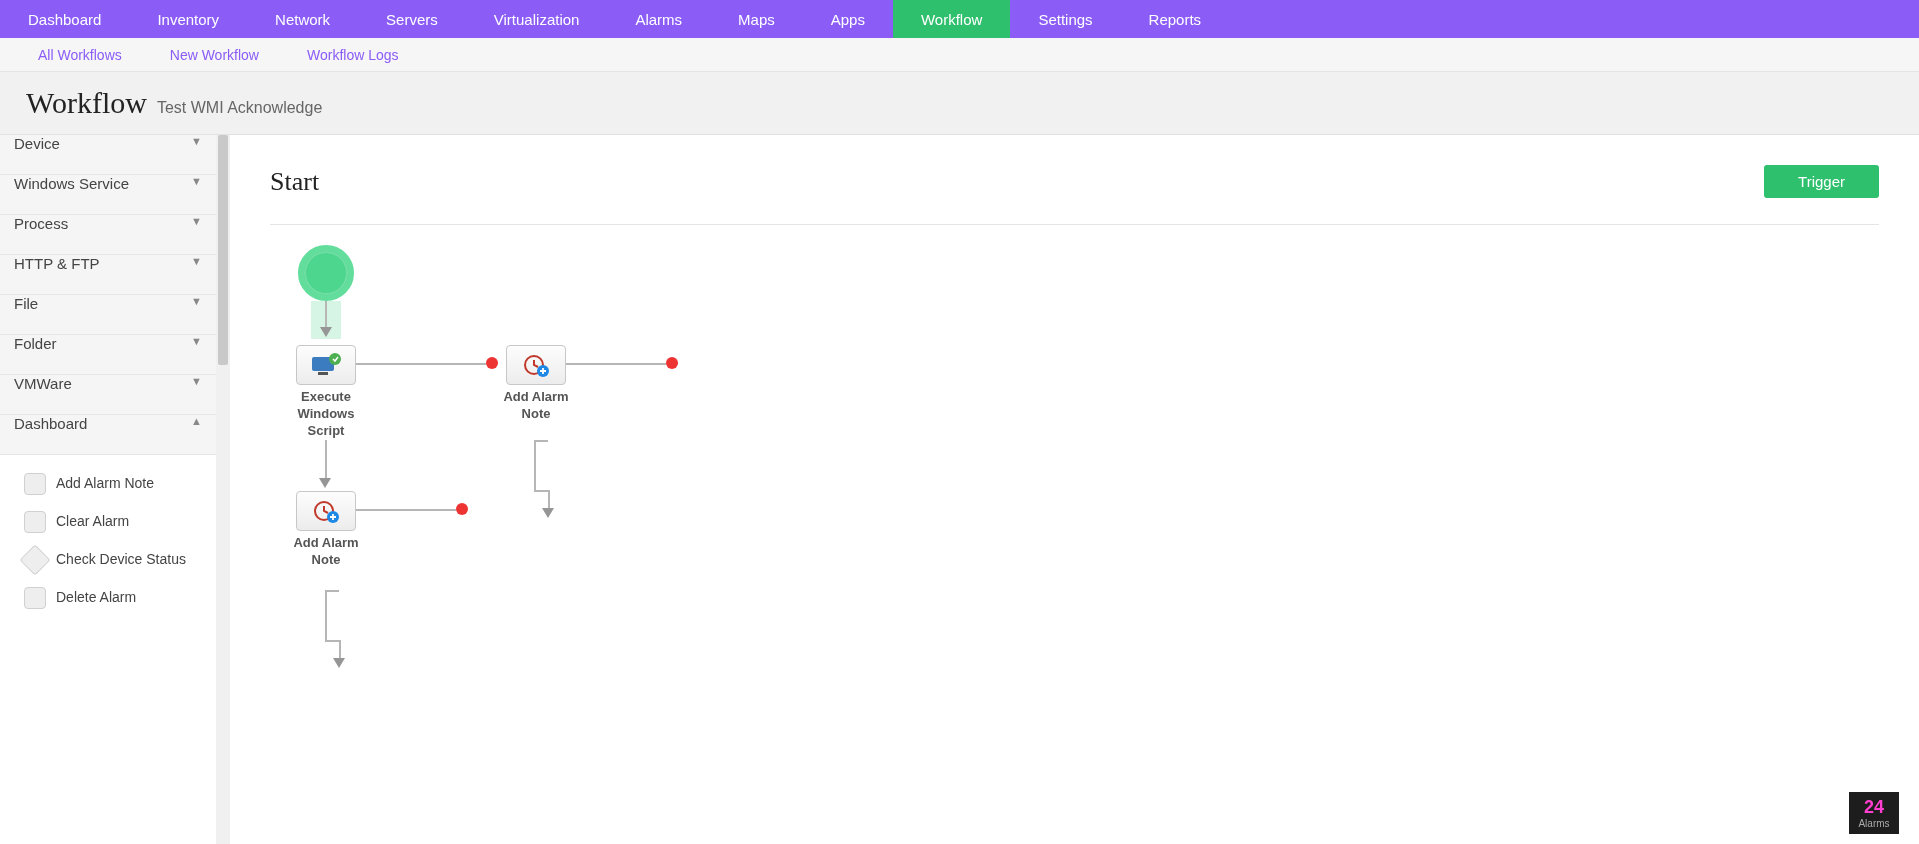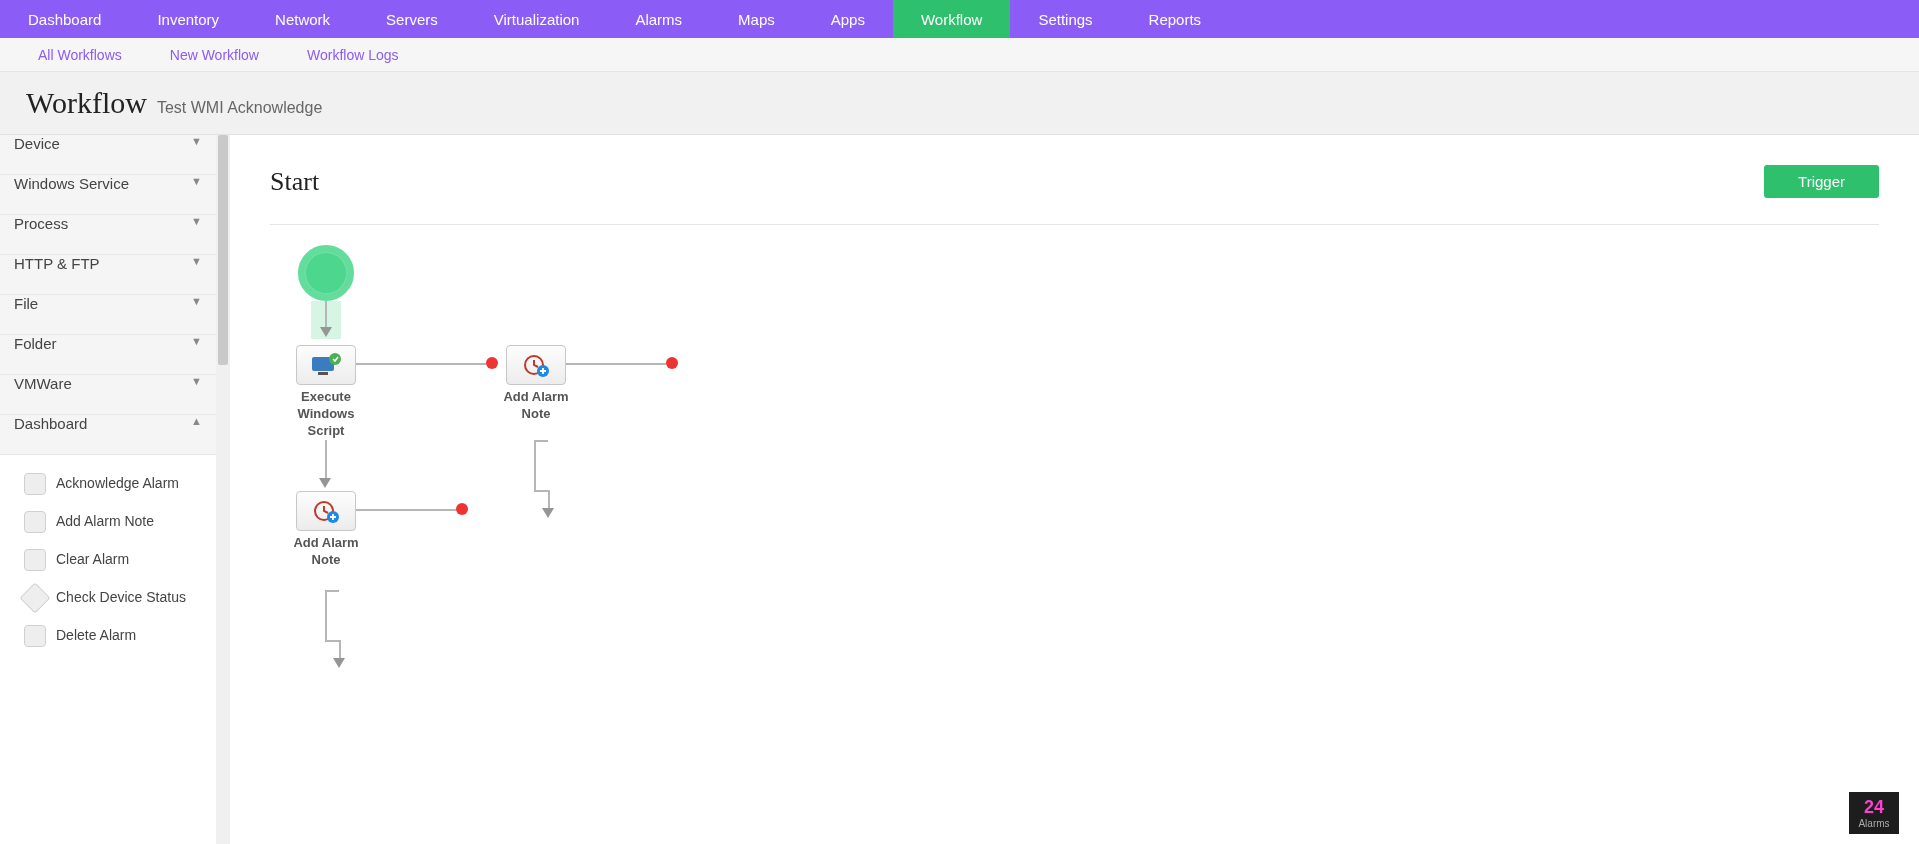--- a/index.html
+++ b/index.html
@@ -122,24 +122,20 @@
         <span>VMWare</span>
         <span class="chevron">▼</span>
       </div>
       <div class="side-group expanded">
         <span>Dashboard</span>
         <span class="chevron">▲</span>
       </div>
       <div class="side-subitems">
         <div class="sub-action-row">
           <div class="icon-box"></div>
-          <div class="label">Acknowledge Alarm</div>
-        </div>
-        <div class="sub-action-row">
-          <div class="icon-box"></div>
           <div class="label">Add Alarm Note</div>
         </div>
         <div class="sub-action-row">
           <div class="icon-box"></div>
           <div class="label">Clear Alarm</div>
         </div>
         <div class="sub-action-row">
           <div class="icon-diamond"></div>
           <div class="label">Check Device Status</div>
         </div>

